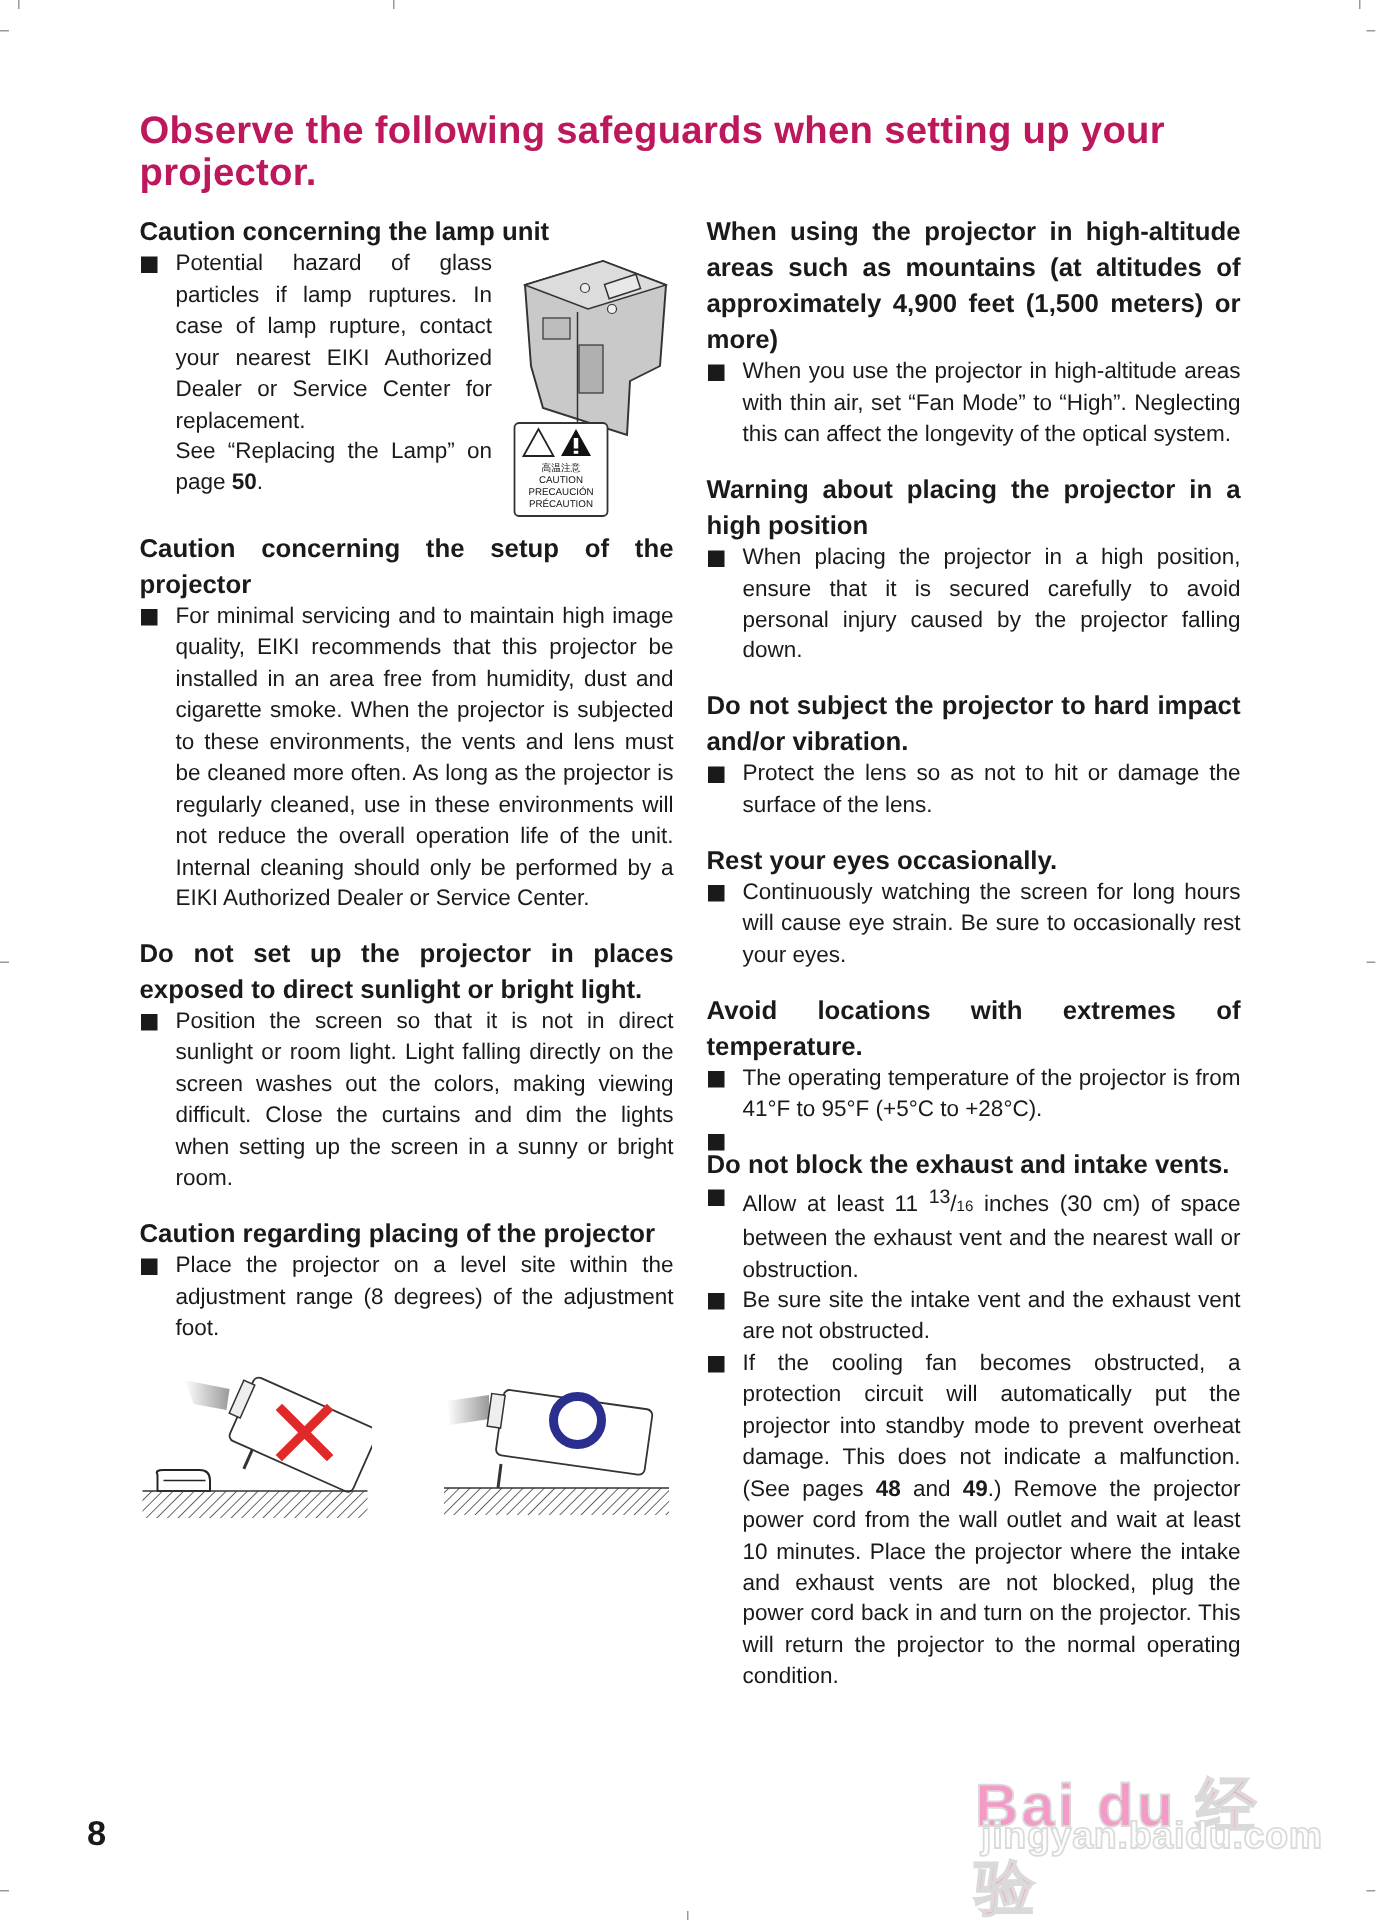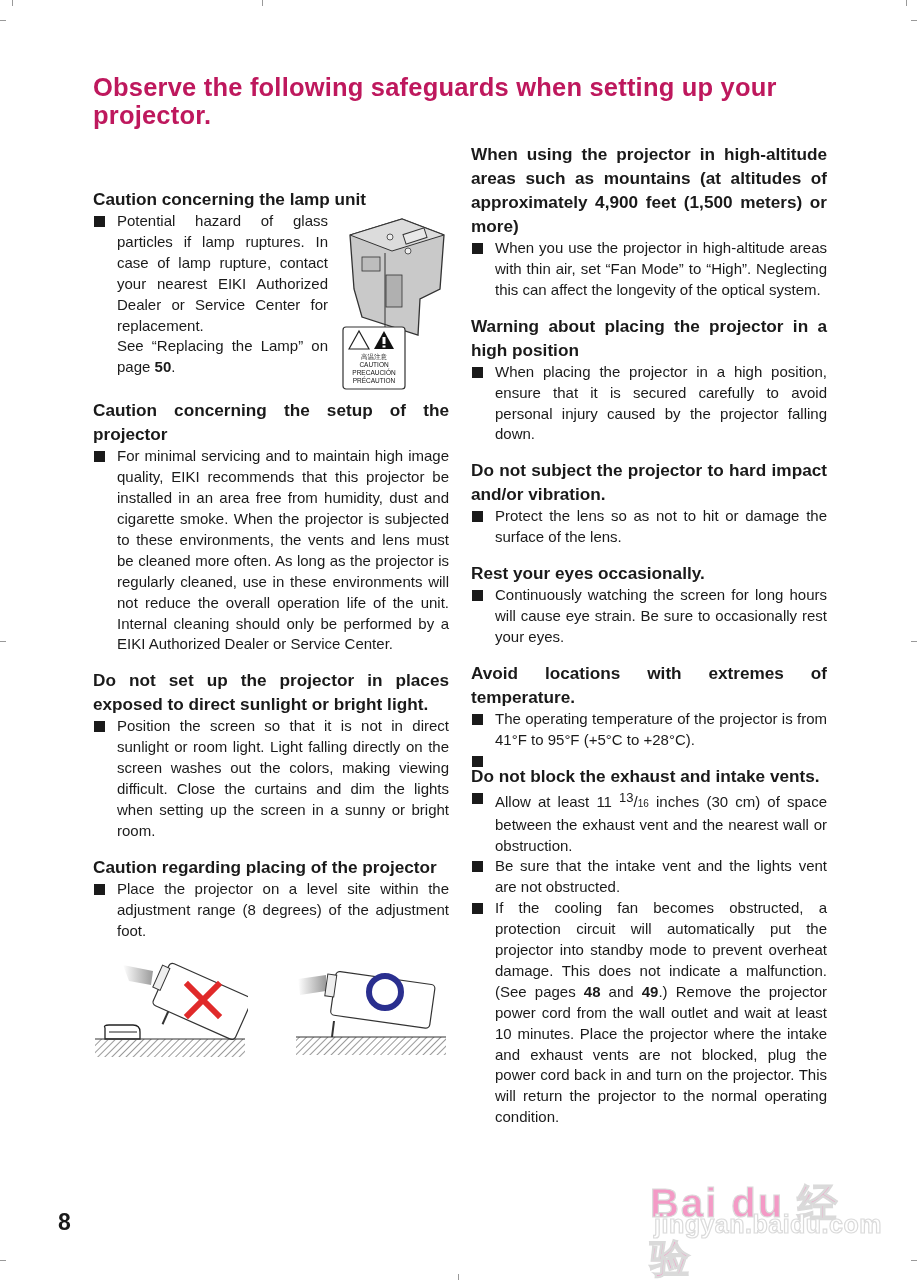--- a/index.html
+++ b/index.html
@@ -3,21 +3,21 @@
 <meta charset="utf-8">
 <style>
   html, body { margin: 0; padding: 0; background: #ffffff; }
   body { width: 917px; height: 1280px; position: relative; overflow: hidden;
          font-family: "Liberation Sans", sans-serif; color: #1a1a1a; }
   .crop { position: absolute; background: #999; }
   .title { position: absolute; left: 93px; top: 73px; width: 740px;
            font-family: "Liberation Sans", sans-serif; font-weight: 700;
            font-size: 25.5px; line-height: 28px; color: #be185d; letter-spacing: 0.2px; margin: 0; }
   .col { position: absolute; top: 142px; }
-  .col.left { left: 93px; width: 356px; margin-top: 45px; }
+  .col.left { left: 93px; width: 356px; }
   .col.right { left: 471px; width: 356px; }
   .sec { margin: 0 0 13px 0; }
   .sec h2 { font-size: 17.2px; font-weight: 700; line-height: 24px; margin: 0; color: #1a1a1a; text-align: justify; }
   .item { position: relative; padding-left: 24px; font-size: 15px; line-height: 20.9px; text-align: justify; margin: 0; }
   .item .bullet { position: absolute; left: 1px; top: 5px; width: 11px; height: 11px; background: #1a1a1a; }
   .item b { font-weight: 700; }
   .lamp-wrap { position: relative; }
   .lamp-text { width: 235px; }
   .lamp-fig { position: absolute; left: 247px; top: 30px; width: 110px; height: 176px; }
   .figs { position: relative; height: 120px; margin-top: 14px; }
@@ -197,21 +197,21 @@
   </div>
 
   <div class="sec">
     <h2>Do not block the exhaust and intake vents.</h2>
     <p class="item">
       <span class="bullet"></span>
       <span>Allow at least 11 </span><sup class="frac">13</sup>/<sub class="frac">16</sub><span> inches (30 cm) of space between the exhaust vent and the nearest wall or obstruction.</span>
     </p>
     <p class="item">
       <span class="bullet"></span>
-      <span>Be sure that the intake vent and the lights vent are not obstructed.</span>
+      <span>Be sure site the intake vent and the exhaust vent are not obstructed.</span>
     </p>
     <p class="item">
       <span class="bullet"></span>
       <span>If the cooling fan becomes obstructed, a protection circuit will automatically put the projector into standby mode to prevent overheat damage. This does not indicate a malfunction. (See pages </span><b>48</b><span> and </span><b>49</b><span>.) Remove the projector power cord from the wall outlet and wait at least 10 minutes. Place the projector where the intake and exhaust vents are not blocked, plug the power cord back in and turn on the projector. This will return the projector to the normal operating condition.</span>
     </p>
   </div>
 </div>
 
 <div class="page-num">8</div>
 

